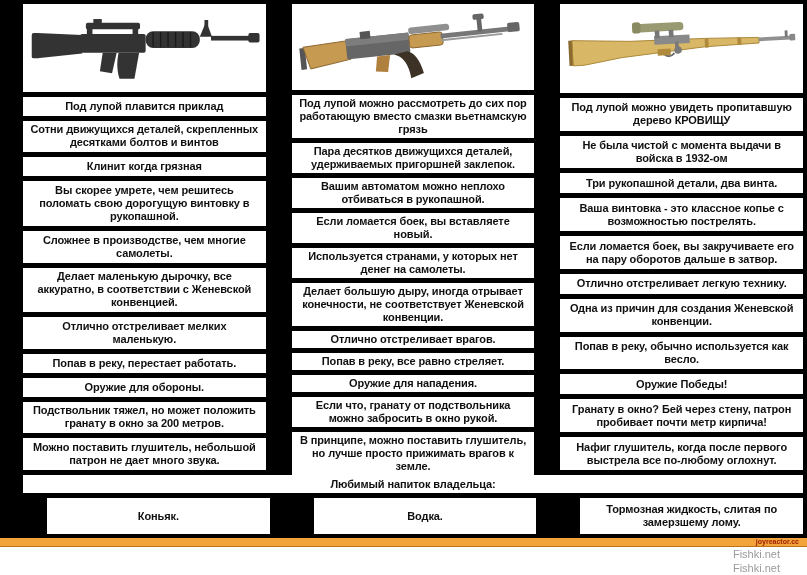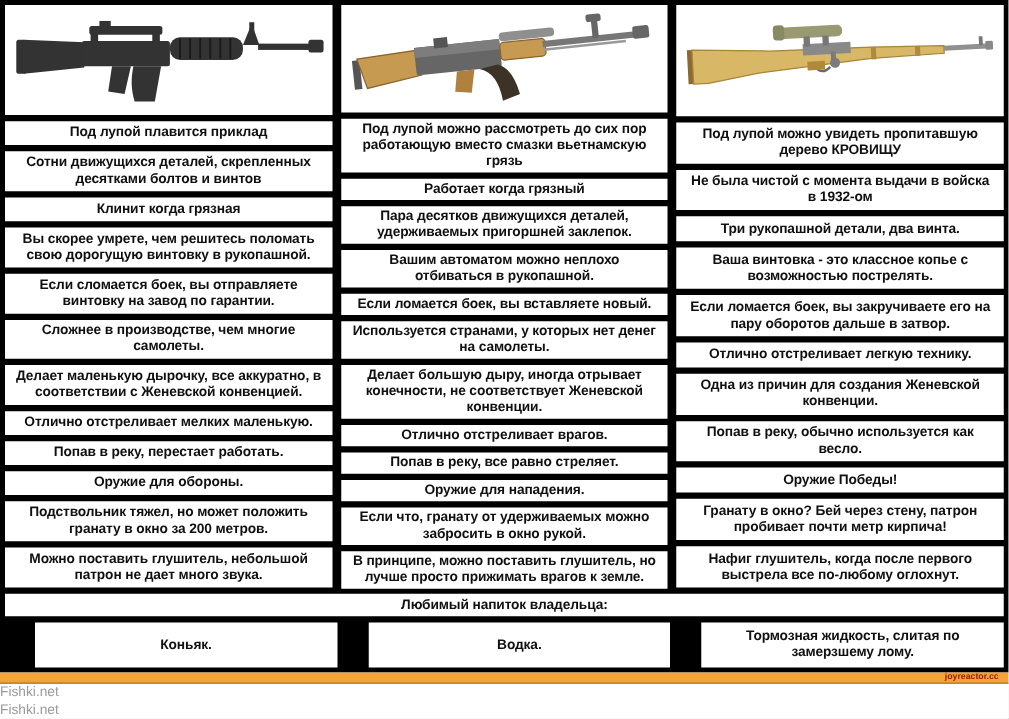--- a/index.html
+++ b/index.html
@@ -4,30 +4,30 @@
 <style>
   html,body{margin:0;padding:0;background:#ffffff;}
   body{width:807px;height:575px;font-family:"Liberation Sans","DejaVu Sans",sans-serif;}
   .page{position:relative;width:807px;height:575px;overflow:hidden;background:#fff;}
   .tbl{box-sizing:border-box;width:807px;height:538px;background:#000;padding:4px;
        display:flex;flex-direction:column;gap:5px;}
   .cols{flex:1;display:grid;grid-template-columns:1fr 1fr 1fr;column-gap:7px;min-height:0;}
   .col{display:flex;flex-direction:column;gap:5px;min-height:0;}
   .cell{background:#fff;display:flex;align-items:center;justify-content:center;
         text-align:center;font-weight:bold;font-size:11px;line-height:13px;color:#101010;
-        padding:2px 7px;box-sizing:border-box;letter-spacing:-0.1px;}
+        padding:2px 7px;box-sizing:border-box;letter-spacing:-0.1px;margin-left:19px;}
   .col .cell{flex:1 1 auto;}
   .img-cell{flex:0 0 88px;padding:1px;}
   .img-cell svg{width:97%;height:84px;display:block;margin:0 auto;}
   .span-row{flex:0 0 18px;}
   .drinks{flex:0 0 36px;display:grid;grid-template-columns:1fr 1fr 1fr;column-gap:25px;padding-left:24px;}
   .bar{height:9px;box-sizing:border-box;background:#F2A33A;border-bottom:1px solid #b97516;
        display:flex;justify-content:flex-end;align-items:center;}
   .bar span{font-size:7px;font-weight:bold;color:#9b1c00;line-height:8px;padding-right:8px;}
-  .foot{height:28px;text-align:left;padding-right:10px;box-sizing:border-box;}
+  .foot{height:28px;text-align:right;padding-right:27px;box-sizing:border-box;}
   .fishki{font-size:11px;color:#9b9b9b;line-height:14px;}
 </style>
 </head>
 <body>
 
 <div class="page">
 
   <div class="tbl">
     <div class="cols">
 
@@ -59,21 +59,20 @@
                 <line x1="166" y1="23" x2="166" y2="39"></line>
                   <line x1="174" y1="23" x2="174" y2="39"></line>
               </g>
             </svg>
           </span>
         </div>
         <div class="cell">Под лупой плавится приклад</div>
         <div class="cell">Сотни движущихся деталей, скрепленных десятками болтов и винтов</div>
         <div class="cell">Клинит когда грязная</div>
         <div class="cell">Вы скорее умрете, чем решитесь поломать свою дорогущую винтовку в рукопашной.</div>
-        <div class="cell">Если сломается боек, вы отправляете винтовку на завод по гарантии.</div>
         <div class="cell">Сложнее в производстве, чем многие самолеты.</div>
         <div class="cell">Делает маленькую дырочку, все аккуратно, в соответствии с Женевской конвенцией.</div>
         <div class="cell">Отлично отстреливает мелких маленькую.</div>
         <div class="cell">Попав в реку, перестает работать.</div>
         <div class="cell">Оружие для обороны.</div>
         <div class="cell">Подствольник тяжел, но может положить гранату в окно за 200 метров.</div>
         <div class="cell">Можно поставить глушитель, небольшой патрон не дает много звука.</div>
       </div>
 
       <div class="col">
@@ -93,30 +92,29 @@
                 <rect x="156" y="29" width="74" height="5" fill="#777"></rect>
                 <rect x="156" y="35" width="66" height="2" fill="#999"></rect>
                 <rect x="196" y="16" width="5" height="15" fill="#666"></rect>
                 <rect x="192" y="12" width="12" height="6" rx="2" fill="#666"></rect>
                 <rect x="228" y="25" width="13" height="10" rx="2" fill="#666"></rect>
               </g>
             </svg>
           </span>
         </div>
         <div class="cell">Под лупой можно рассмотреть до сих пор работающую вместо смазки вьетнамскую грязь</div>
-        <div class="cell">Работает когда грязный</div>
         <div class="cell">Пара десятков движущихся деталей, удерживаемых пригоршней заклепок.</div>
         <div class="cell">Вашим автоматом можно неплохо отбиваться в рукопашной.</div>
         <div class="cell">Если ломается боек, вы вставляете новый.</div>
         <div class="cell">Используется странами, у которых нет денег на самолеты.</div>
         <div class="cell">Делает большую дыру, иногда отрывает конечности, не соответствует Женевской конвенции.</div>
         <div class="cell">Отлично отстреливает врагов.</div>
         <div class="cell">Попав в реку, все равно стреляет.</div>
         <div class="cell">Оружие для нападения.</div>
-        <div class="cell">Если что, гранату от удерживаемых можно забросить в окно рукой.</div>
+        <div class="cell">Если что, гранату от подствольника можно забросить в окно рукой.</div>
         <div class="cell">В принципе, можно поставить глушитель, но лучше просто прижимать врагов к земле.</div>
       </div>
 
       <div class="col">
         <div class="cell img-cell">
           <span>
             <svg viewBox="0 0 250 80" xmlns="http://www.w3.org/2000/svg">
               <g transform="rotate(-3 125 40)">
                 <rect x="4" y="26" width="5" height="27" fill="#8a6a30"></rect>
                 <path d="M8,26 L70,30 L150,31 L208,33 L208,39 L150,40 L60,47 L20,53 L8,53 Z" fill="#d8b766" stroke="#a88436" stroke-width="1"></path>

